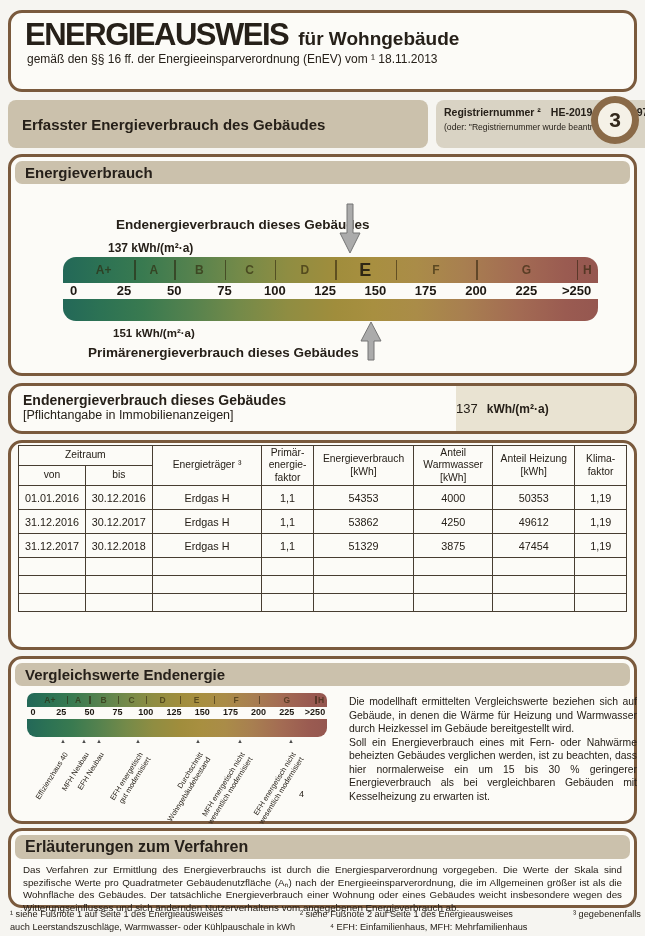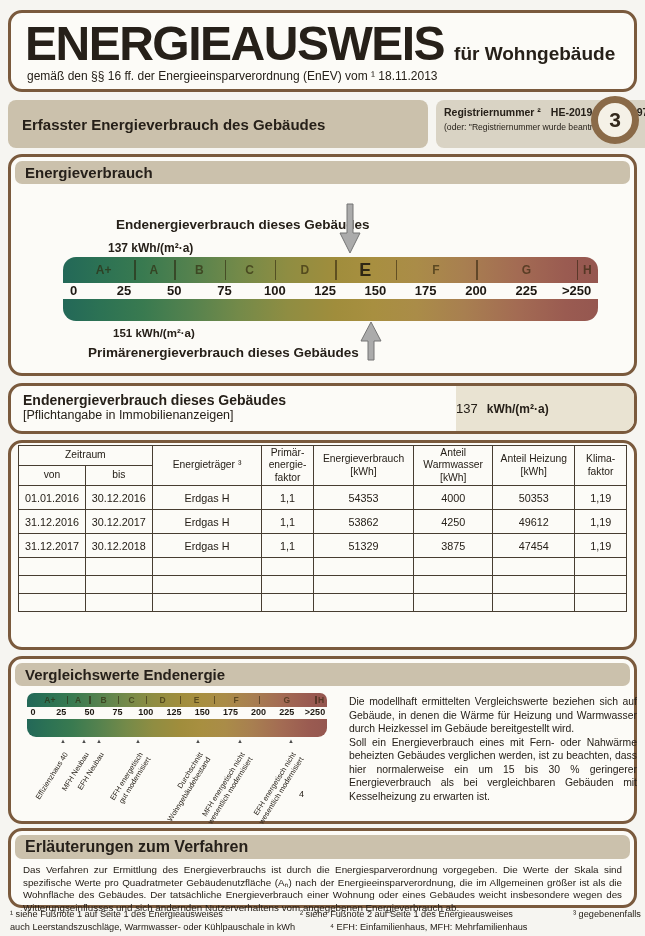--- a/index.html
+++ b/index.html
@@ -4,21 +4,21 @@
 <style>
   html,body{margin:0;padding:0;background:#e9e8e4;}
   .sheet{position:relative;width:645px;height:936px;background:#f6f5f1;
          font-family:"Liberation Sans",sans-serif;color:#262019;overflow:hidden;}
   .box{position:absolute;border:3px solid #7a5a3d;border-radius:14px;background:#fcfbf7;box-sizing:border-box;}
   .secbar{background:#cbc1ac;border-radius:7px;margin:4px;padding:3px 10px;font-weight:bold;font-size:15px;color:#26201a;}
 
   
   #header-box{left:8px;top:10px;width:629px;height:82px;}
   .title-row{display:flex;align-items:baseline;gap:10px;padding:6px 14px 0;}
-  .main-title{font-size:48px;font-weight:bold;letter-spacing:-1.5px;line-height:1.05;}
+  .main-title{font-size:31px;font-weight:bold;letter-spacing:-1.5px;line-height:1.05;}
   .title-suffix{font-size:19px;font-weight:bold;}
   .law-line{padding:0 16px;font-size:12px;}
 
   
   #banner{position:absolute;left:8px;top:100px;width:574px;height:48px;display:flex;gap:8px;}
   .banner-heading{background:#cbc1ac;border-radius:8px;flex:0 0 420px;display:flex;align-items:center;
                   padding:0 14px;font-size:15px;font-weight:bold;box-sizing:border-box;}
   .reg-block{flex:1;background:#d9d3c4;border-radius:8px;padding:6px 8px 4px;box-sizing:border-box;}
   .reg-line1{font-size:10.5px;font-weight:bold;display:flex;gap:10px;white-space:nowrap;}
   .reg-note{font-size:8.6px;margin-top:4px;white-space:nowrap;}

